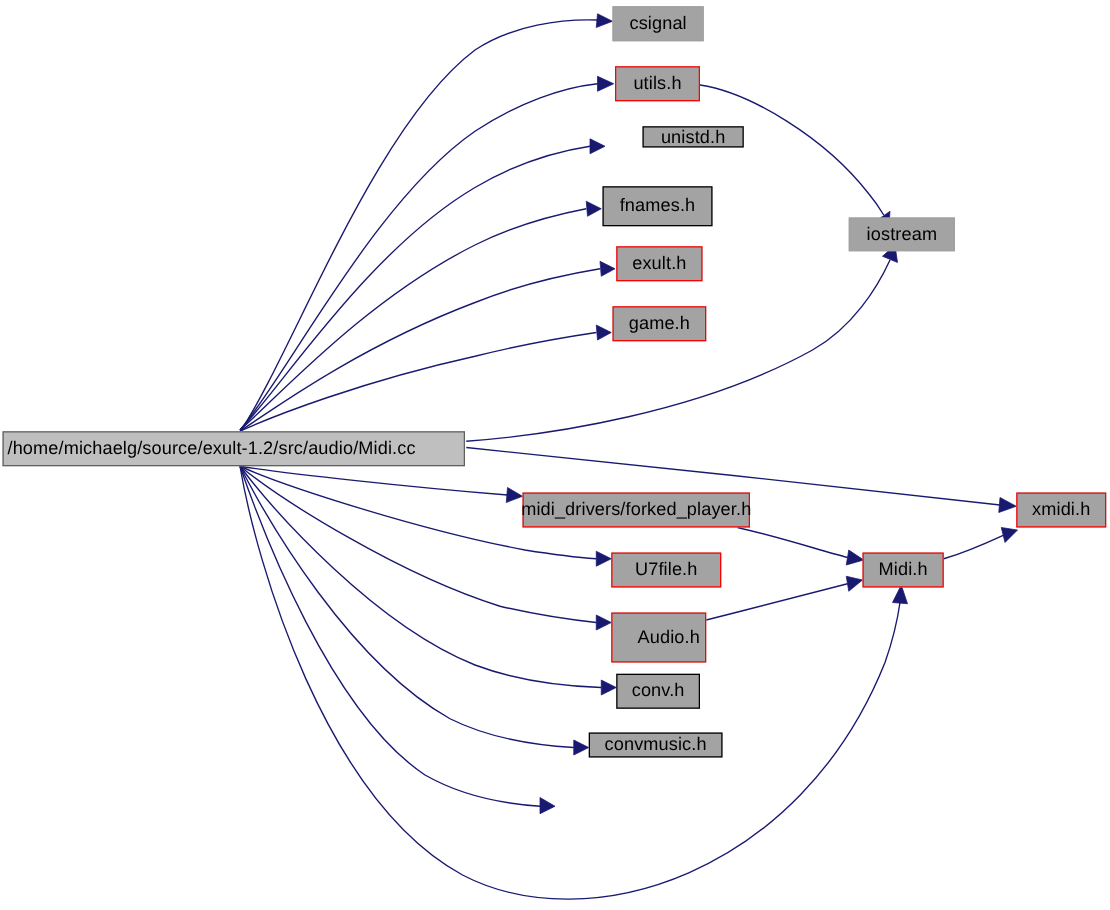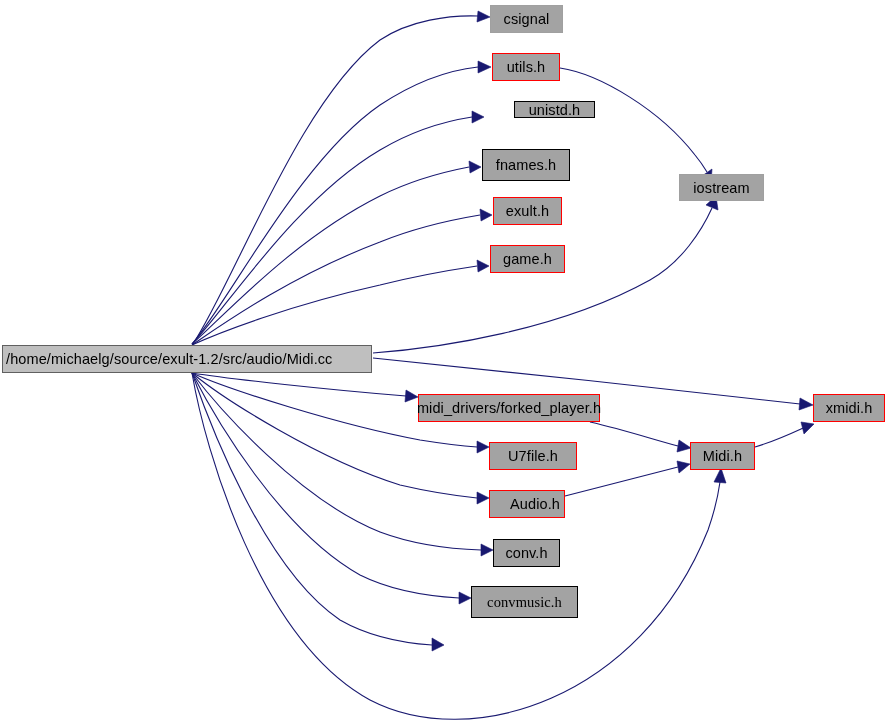--- a/index.html
+++ b/index.html
@@ -177,24 +177,24 @@
   <div class="node-box red" style="left:493px; top:197px; width:69px; height:28px;">exult.h</div>
 
   <div class="node-box red" style="left:490px; top:245px; width:75px; height:28px;">game.h</div>
 
   <div class="node-box gray" style="left:679px; top:174px; width:85px; height:27px;">iostream</div>
 
   <div class="node-box red" style="left:418px; top:394px; width:182px; height:28px;">midi_drivers/forked_player.h</div>
 
   <div class="node-box red" style="left:489px; top:442px; width:88px; height:28px;text-align:right;">U7file.h</div>
 
-  <div class="node-box red" style="left:489px; top:490px; width:76px; height:28px;padding-left:16px;">Audio.h</div>
+  <div class="node-box red" style="left:489px; top:490px; width:76px; height:40px;padding-left:16px;">Audio.h</div>
 
   <div class="node-box" style="left:493px; top:539px; width:67px; height:28px;">conv.h</div>
 
-  <div class="node-box" style="left:471px; top:586px; width:107px; height:32px;font-family:Liberation Serif, serif;">convmusic.h</div>
+  <div class="node-box" style="left:471px; top:586px; width:107px; height:20px;">convmusic.h</div>
 
 
   <div class="node-box red" style="left:690px; top:442px; width:65px; height:28px;">Midi.h</div>
 
   <div class="node-box red" style="left:813px; top:394px; width:72px; height:28px;">xmidi.h</div>
 
 </div>
 
 </body></html>

